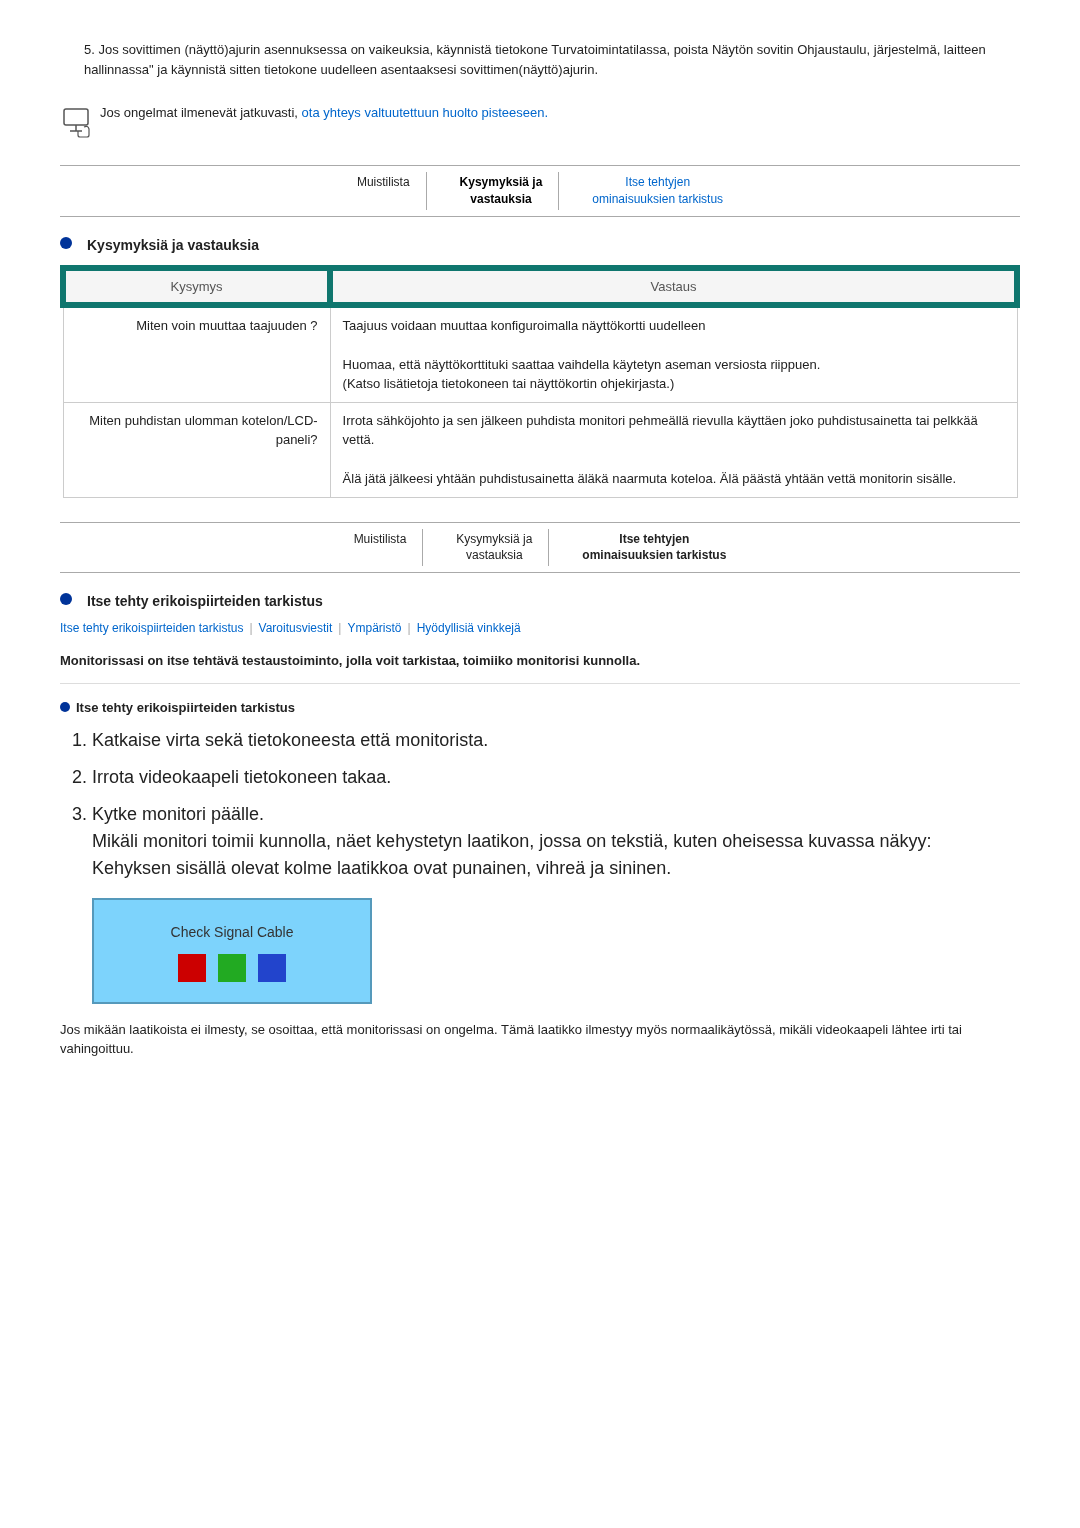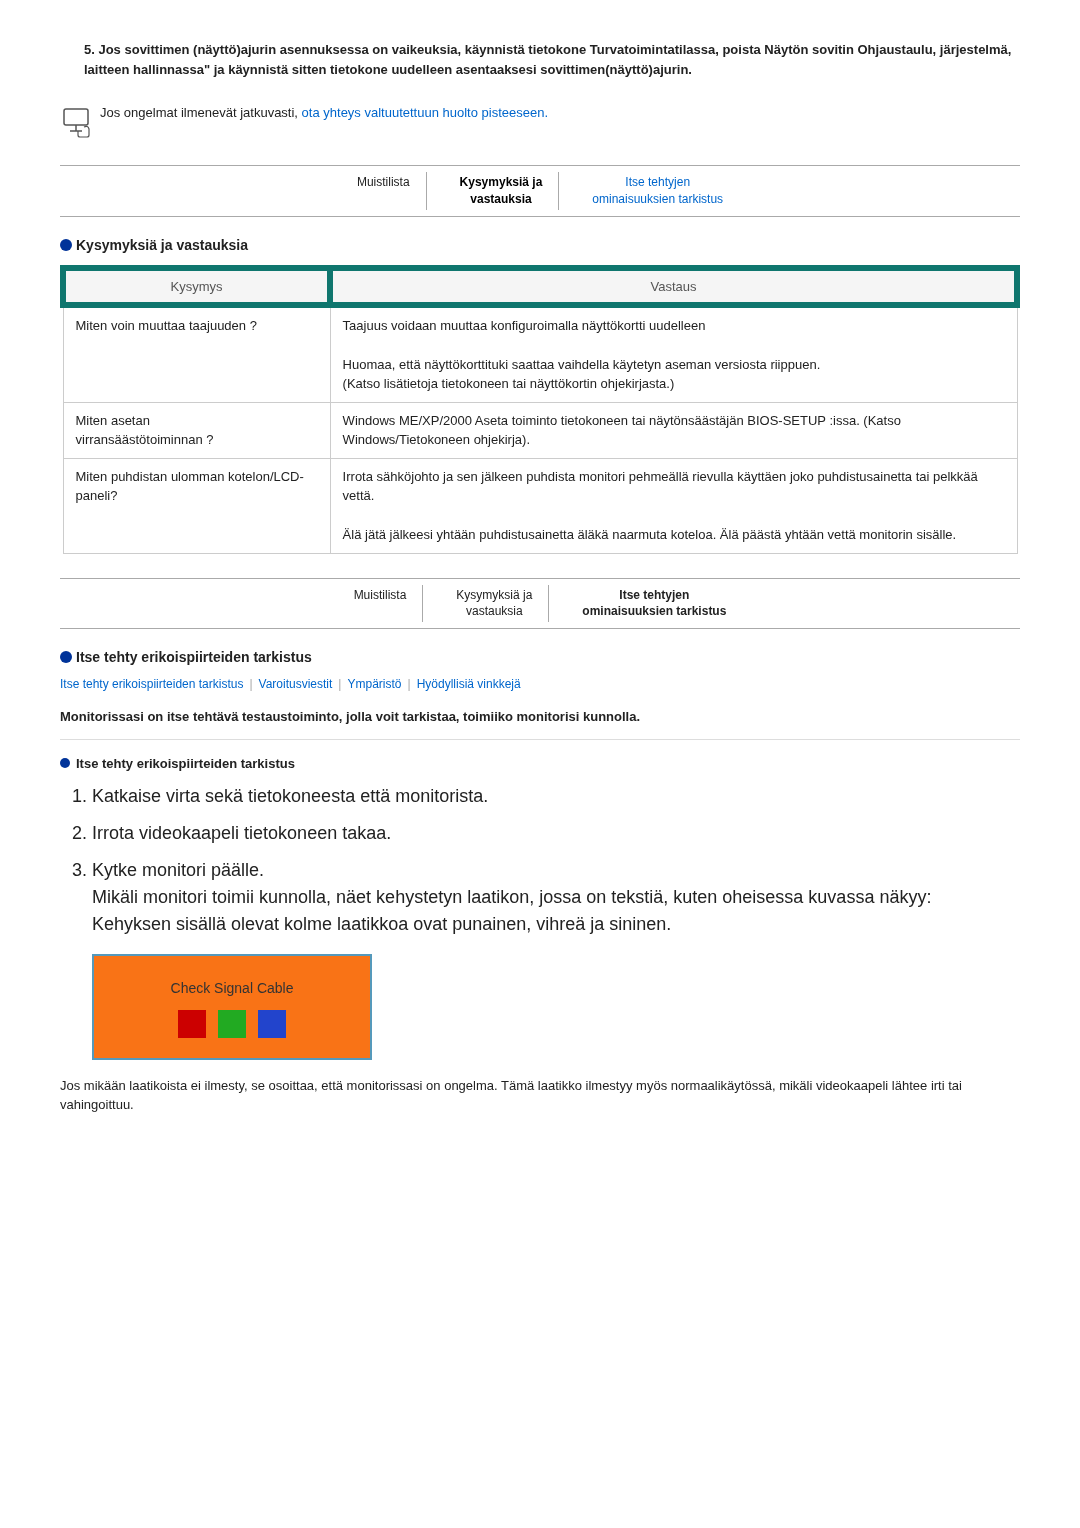--- a/index.html
+++ b/index.html
@@ -10,21 +10,20 @@
       background: #fff;
       padding: 40px 60px;
       max-width: 1080px;
     }
     .section-intro {
       margin-bottom: 24px;
     }
     .section-intro p {
       margin-bottom: 12px;
       line-height: 1.5;
-      font-weight: bold;
     }
     .note-box {
       display: flex;
       align-items: flex-start;
       gap: 4px;
       margin: 16px 0 24px 0;
     }
     .note-icon {
       width: 36px;
       height: 36px;
@@ -64,22 +63,21 @@
     .nav-item.active {
       font-weight: bold;
     }
     .nav-item a {
       color: #0066cc;
       text-decoration: none;
     }
     
     .section-heading {
       display: flex;
-      align-items: center;
-      gap: 4px;
+      gap: 15px;
       margin: 20px 0 12px 0;
     }
     .bullet-blue {
       width: 12px;
       height: 12px;
       border-radius: 50%;
       background: #003399;
       flex-shrink: 0;
     }
     .section-heading h2 {
@@ -105,20 +103,21 @@
     }
     .qa-table td {
       border: 1px solid #ccc;
       padding: 8px 12px;
       vertical-align: top;
       font-size: 13px;
       line-height: 1.5;
     }
     .qa-table td:first-child {
       width: 28%;
+      text-align: right;
     }
     .qa-table td b {
       font-weight: bold;
     }
     
     .sub-nav {
       display: flex;
       gap: 0;
       margin: 8px 0 16px 0;
       font-size: 12px;
@@ -164,21 +163,21 @@
       margin-bottom: 16px;
     }
     ol.main-steps li {
       margin-bottom: 10px;
       line-height: 1.5;
       font-size: 18px;
     }
     
     .signal-box {
       border: 2px solid #5599bb;
-      background: #f97316;
+      background: #7dd3fc;
       width: 280px;
       margin: 16px 32px;
       padding: 24px 20px 20px 20px;
       display: flex;
       flex-direction: column;
       align-items: center;
       gap: 14px;
     }
     .signal-box-title {
       font-size: 14px;
@@ -251,26 +250,20 @@
   <tbody>
     <tr>
       <td>Miten voin muuttaa taajuuden ?</td>
       <td>
         Taajuus voidaan muuttaa konfiguroimalla näyttökortti uudelleen<br><br>
         Huomaa, että näyttökorttituki saattaa vaihdella käytetyn aseman versiosta riippuen.<br>
         (Katso lisätietoja tietokoneen tai näyttökortin ohjekirjasta.)
       </td>
     </tr>
     <tr>
-      <td>Miten asetan<br>virransäästötoiminnan ?</td>
-      <td>
-        Windows ME/XP/2000 Aseta toiminto tietokoneen tai näytönsäästäjän BIOS-SETUP :issa. (Katso Windows/Tietokoneen ohjekirja).
-      </td>
-    </tr>
-    <tr>
       <td>Miten puhdistan ulomman kotelon/LCD-paneli?</td>
       <td>
         Irrota sähköjohto ja sen jälkeen puhdista monitori pehmeällä rievulla käyttäen joko puhdistusainetta tai pelkkää vettä.<br><br>
         Älä jätä jälkeesi yhtään puhdistusainetta äläkä naarmuta koteloa. Älä päästä yhtään vettä monitorin sisälle.
       </td>
     </tr>
   </tbody>
 </table>
 
 <div class="nav-bar">

